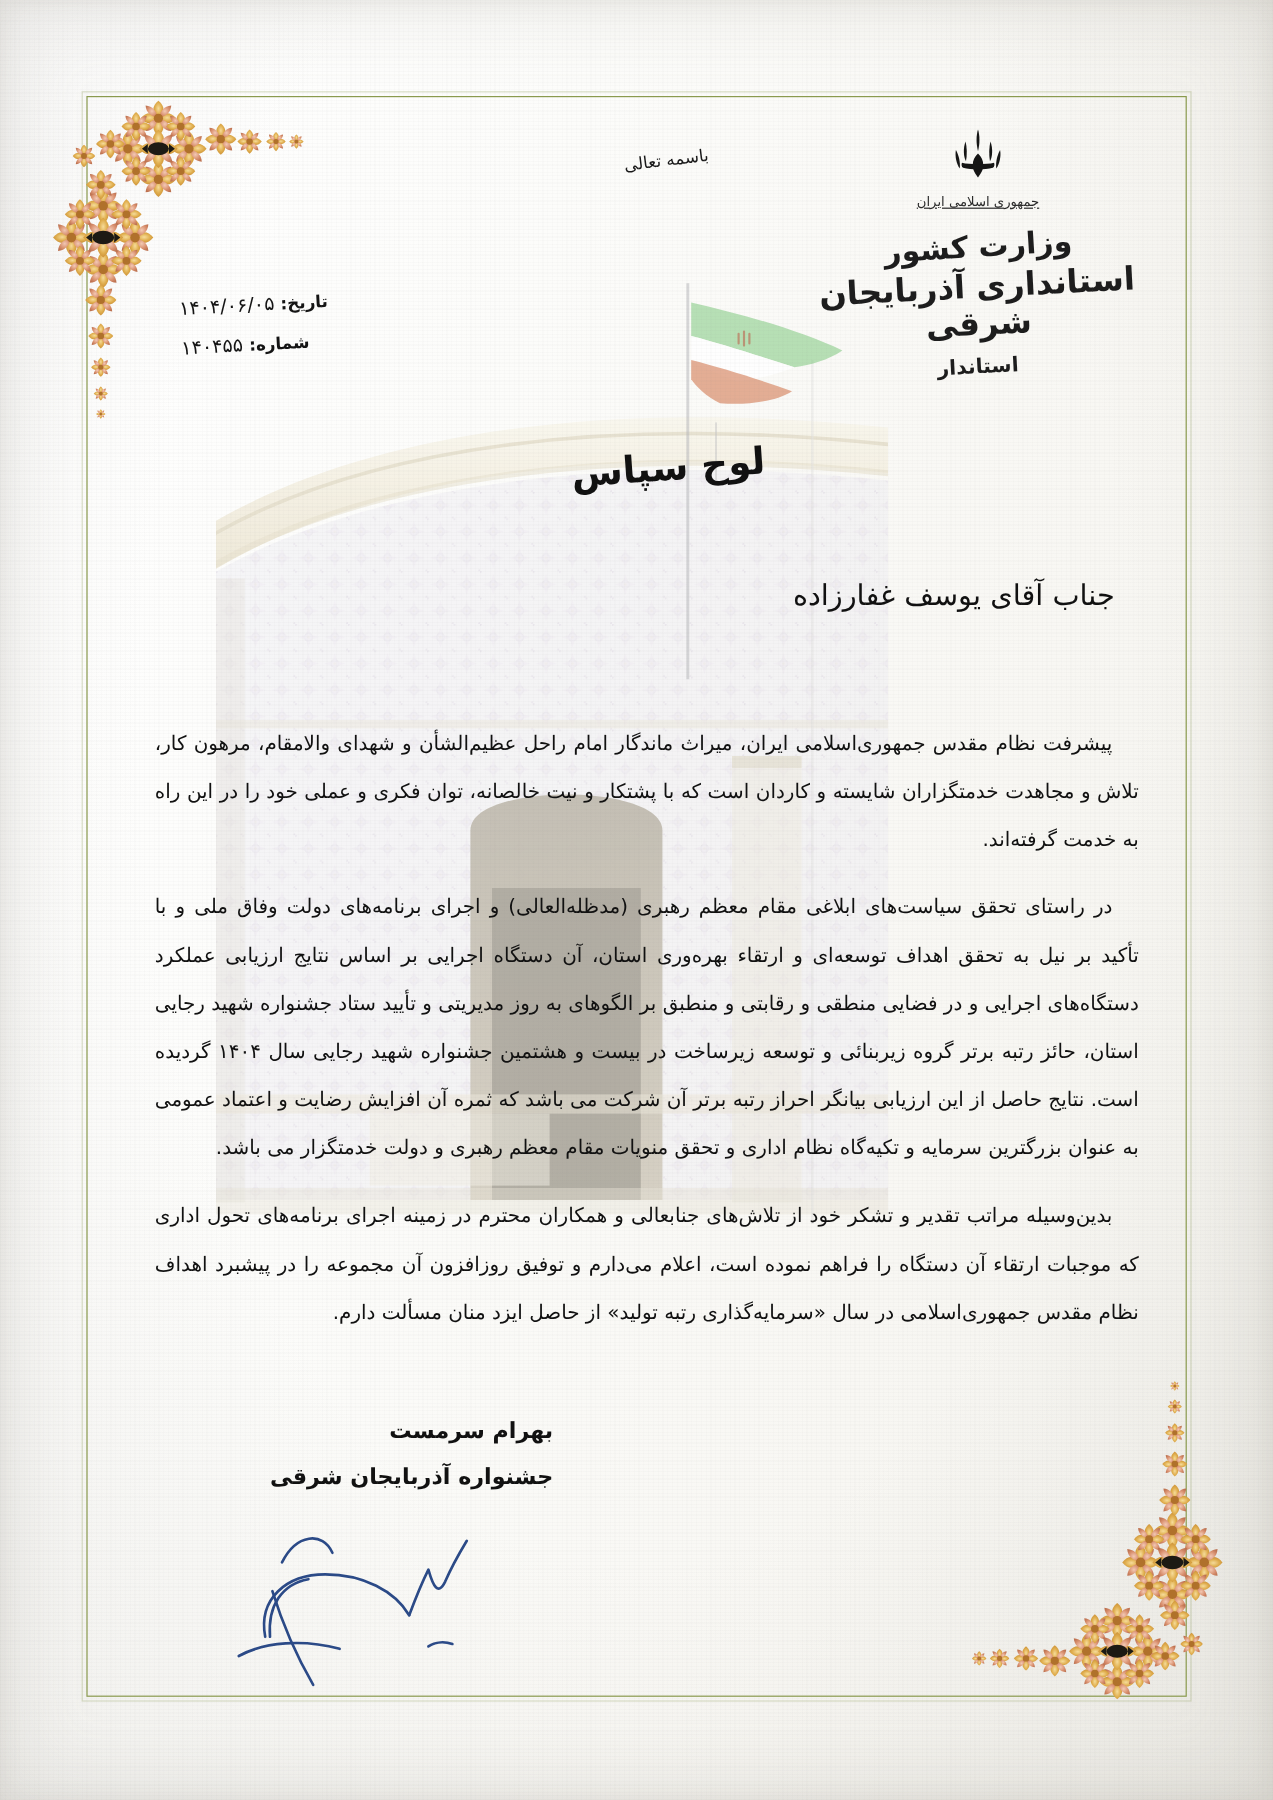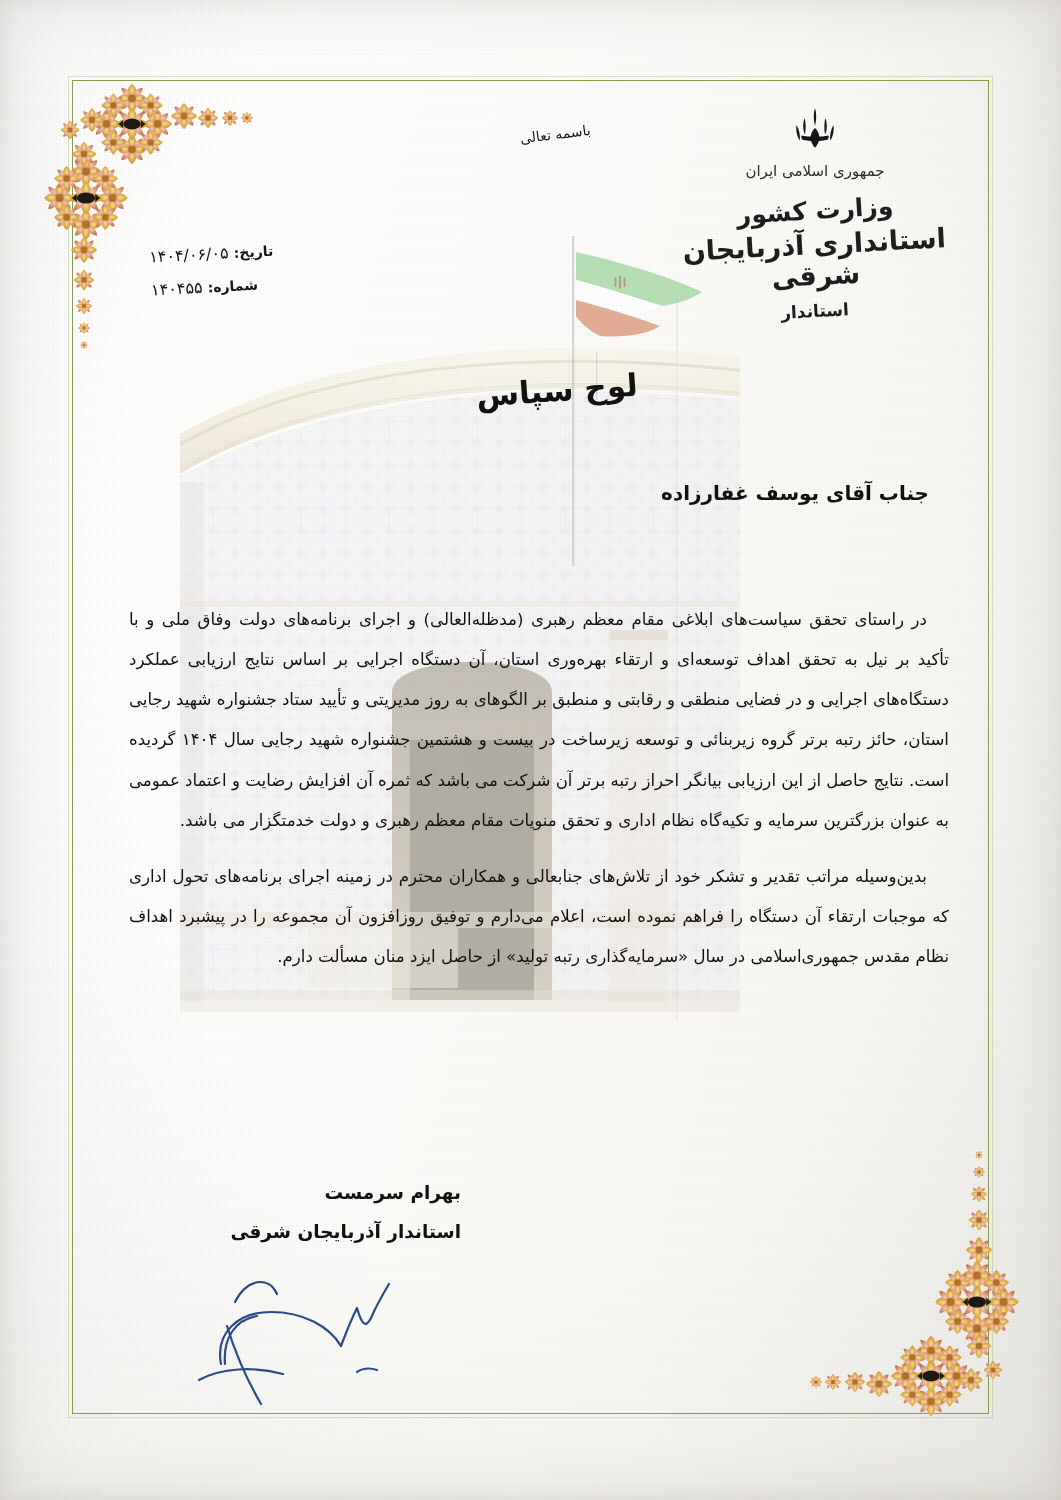--- a/index.html
+++ b/index.html
@@ -65,21 +65,21 @@
   .letterhead{
     position:absolute;right:96px;top:104px;width:300px;
     text-align:center;
   }
   .emblem{display:block;margin:0 auto 2px auto;}
   .lh-line{
     font-family:"DejaVu Sans","Liberation Sans",sans-serif;
     color:#1d1d1d;
     letter-spacing:.5px;
   }
-  .lh-sub{font-size:15px;color:#2a2a2a;margin-top:-2px;}
+  .lh-sub{font-size:11px;color:#2a2a2a;margin-top:-2px;text-decoration:underline;}
   .lh-ministry{font-size:25px;font-weight:700;margin-top:16px;transform:rotate(-3.5deg);}
   .lh-office{font-size:27px;font-weight:700;margin-top:4px;transform:rotate(-3deg);letter-spacing:-1px;}
   .lh-role{font-size:17px;font-weight:700;margin-top:10px;transform:rotate(-3deg);}
 
   
   .basmala{
     position:absolute;left:498px;top:126px;width:120px;height:60px;
     font-size:14px;color:#191919;text-align:center;
     transform:rotate(-7deg);
   }
@@ -102,21 +102,21 @@
     font-size:31px;font-weight:700;color:#111;
     transform:rotate(-4deg);
     letter-spacing:-1px;
   }
 
   
   .recipient{
     position:absolute;right:132px;top:478px;width:700px;
     text-align:right;color:#111;
   }
-  .rcp-name{font-size:20px;font-weight:700;line-height:1.55;}
+  .rcp-name{font-size:24px;font-weight:400;line-height:1.55;}
   .rcp-title{font-size:19.5px;font-weight:700;line-height:1.55;margin-top:12px;}
 
   
   .body-text{
     position:absolute;right:112px;top:600px;width:820px;
     text-align:justify;text-align-last:right;
     color:#111;
     font-size:16.6px;
     line-height:2.42;
   }
@@ -339,27 +339,28 @@
     </div>
   </div>
 
   <div class="doc-title">لوح سپاس</div>
 
   <div class="recipient">
     <div class="rcp-name">جناب آقای یوسف غفارزاده</div>
   </div>
 
   <div class="body-text">
+      <p><span>پیشرفت نظام مقدس جمهوری‌اسلامی  ایران، میراث ماندگار امام راحل عظیم‌الشأن و شهدای والامقام، مرهون کار، تلاش و مجاهدت خدمتگزاران شایسته و کاردان است که با پشتکار و نیت خالصانه، توان فکری و عملی خود را در این راه به خدمت گرفته‌اند.</span></p>
       <p><span>در راستای تحقق سیاست‌های ابلاغی مقام معظم رهبری (مدظله‌العالی) و اجرای برنامه‌های </span><b>دولت وفاق ملی</b><span> و با تأکید بر نیل به تحقق اهداف توسعه‌ای و ارتقاء بهره‌وری استان، آن دستگاه اجرایی بر اساس نتایج ارزیابی عملکرد دستگاه‌های اجرایی و در فضایی منطقی و رقابتی و منطبق بر الگوهای به روز مدیریتی و تأیید ستاد جشنواره شهید رجایی استان، </span><b>حائز رتبه برتر گروه زیربنائی و توسعه زیرساخت در بیست و هشتمین جشنواره شهید رجایی سال ۱۴۰۴</b><span> گردیده است. نتایج حاصل از این ارزیابی بیانگر احراز رتبه برتر آن شرکت می باشد که ثمره آن افزایش رضایت و اعتماد عمومی به عنوان بزرگترین سرمایه و تکیه‌گاه نظام اداری و تحقق منویات مقام معظم رهبری و دولت خدمتگزار می باشد.</span></p>
       <p><span>بدین‌وسیله مراتب تقدیر و تشکر خود از تلاش‌های جنابعالی و همکاران محترم در زمینه اجرای برنامه‌های تحول اداری که موجبات ارتقاء آن دستگاه را فراهم نموده است، اعلام می‌دارم و توفیق روزافزون آن مجموعه را در پیشبرد اهداف نظام مقدس جمهوری‌اسلامی در سال </span><b>«سرمایه‌گذاری رتبه تولید»</b><span> از حاصل ایزد منان مسألت دارم.</span></p>
     </div>
 
   <div class="sign-block">
     <div class="sign-name">بهرام سرمست</div>
-    <div class="sign-role">استاندار آذربایجان شرقی</div>
+    <div class="sign-role">جشنواره آذربایجان شرقی</div>
   </div>
 
   <div class="signature">
     <svg width="230" height="140" viewBox="0 0 230 140" xmlns="http://www.w3.org/2000/svg">
       <g fill="none" stroke="#2b4a87" stroke-width="2.2" stroke-linecap="round" stroke-linejoin="round">
         <path d="M44 34 C 56 10, 78 8, 86 26"></path>
         <path d="M30 96 C 24 64, 48 44, 80 44 C 112 44, 138 58, 150 78"></path>
         <path d="M34 96 C 32 70, 44 52, 66 48"></path>
         <path d="M150 78 C 156 62, 160 52, 166 40 C 170 54, 174 62, 180 50 C 186 36, 192 26, 198 16"></path>
         <path d="M8 112 C 30 100, 62 98, 92 106"></path>

